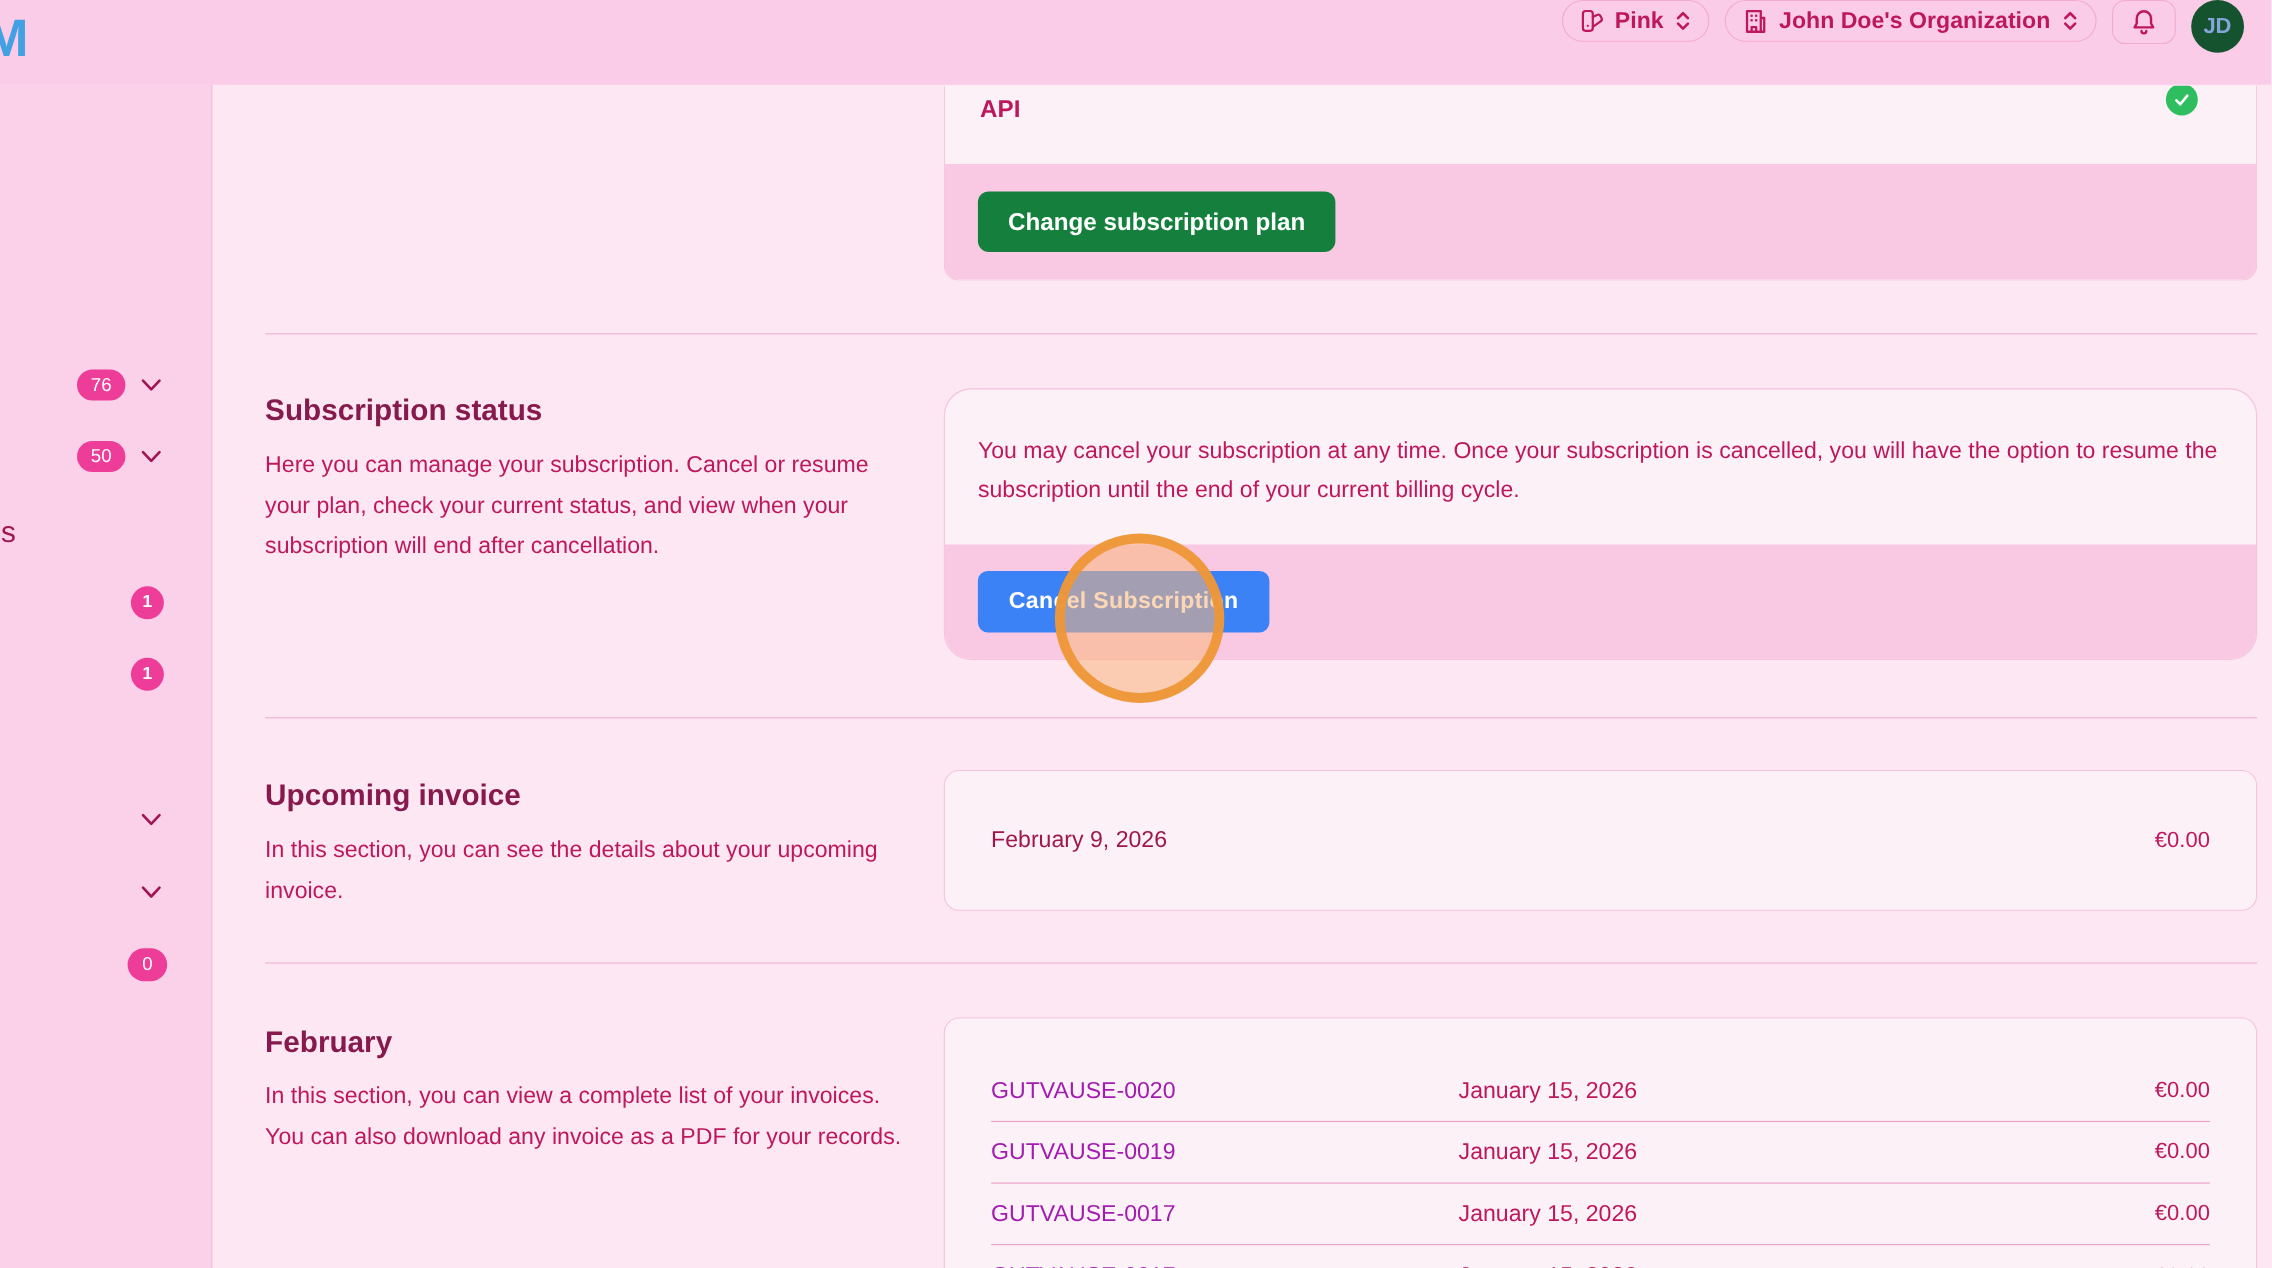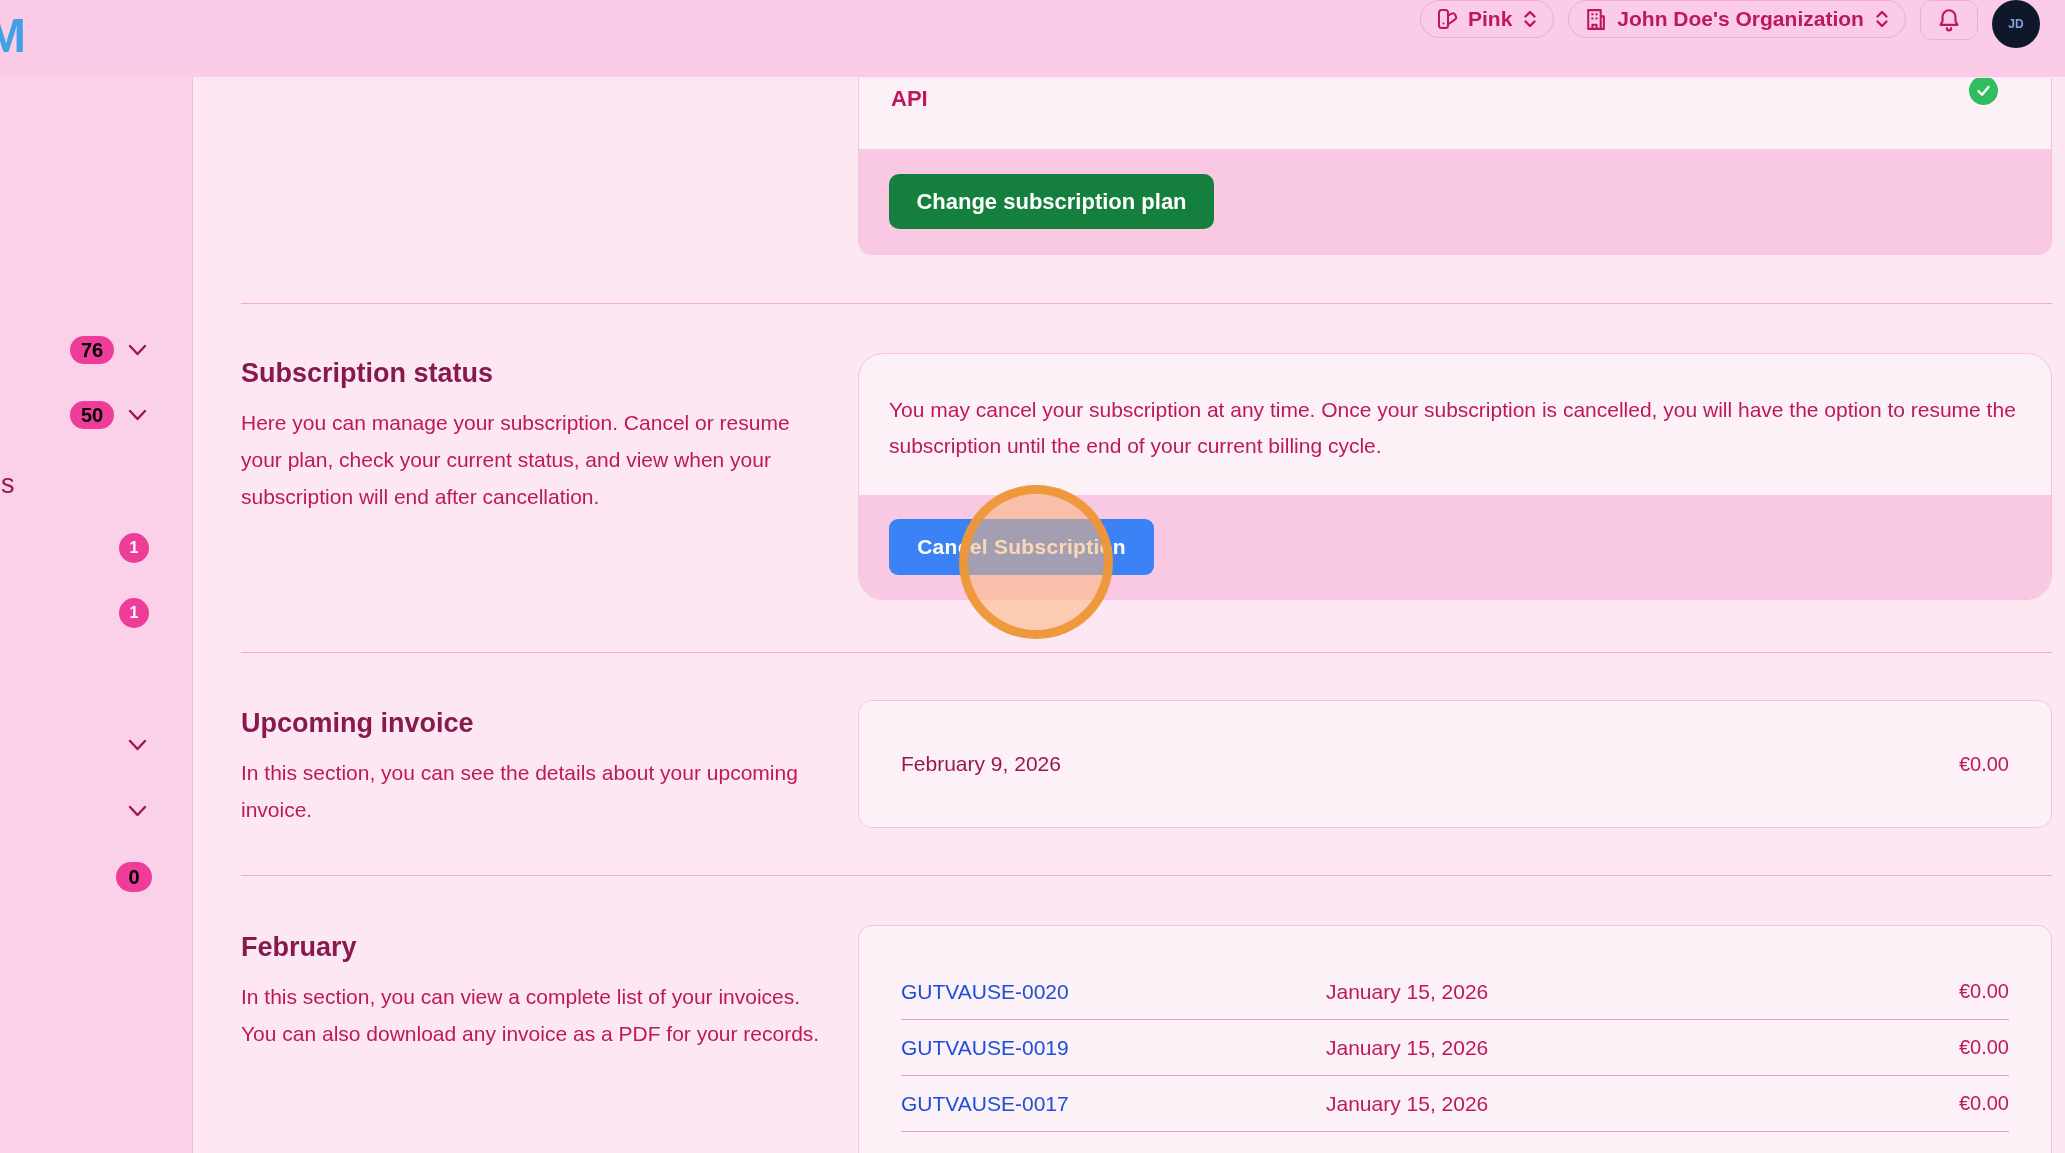--- a/index.html
+++ b/index.html
@@ -29,33 +29,33 @@
     color:#be185d; font-weight:bold; font-size:21px; cursor:pointer;
     background:transparent; white-space:nowrap;
   }
   .icon-btn {
     width:58px; height:40px; border:1.5px solid #f3aad2; border-radius:12px;
     display:flex; align-items:center; justify-content:center; cursor:pointer;
     background:transparent;
   }
   .avatar {
     width:48px; height:48px; border-radius:50%;
-    background:#0f172a; color:#84a4dc; font-weight:bold; font-size:12px;
+    background:#14532d; color:#84a4dc; font-weight:bold; font-size:20px;
     display:flex; align-items:center; justify-content:center; flex:0 0 auto;
   }
 
   
   .sidebar {
     position:absolute; left:0; top:77px; width:193px; height:1076px;
     background:#fbd1ea; border-right:1px solid #f2bcdc; z-index:10;
   }
   .badge-pill {
     position:absolute; height:28px; min-width:44px; padding:0 11px;
-    background:#ee3d99; color:#000000; border-radius:15px;
-    font-size:20px; font-weight:bold;
+    background:#ee3d99; color:#ffffff; border-radius:15px;
+    font-size:17px; font-weight:normal;
     display:flex; align-items:center; justify-content:center;
   }
   .badge-circle {
     position:absolute; width:30px; height:30px;
     background:#ee3d99; color:#fff; border-radius:50%;
     font-size:16px; font-weight:bold;
     display:flex; align-items:center; justify-content:center;
   }
   .sb-chev { position:absolute; width:19px; height:12px; }
   .sb-badge-76 { left:70px;  top:259px; }
@@ -142,21 +142,21 @@
 
   
   .head-invoices { top:932px; }
   .desc-invoices { top:978px; }
   .card-invoices { top:925px; height:262px; padding-top:38px; border-radius:14px 14px 0 0; }
   .invoice-row {
     height:56px; margin:0 42px; display:flex; align-items:center;
     border-bottom:1px solid #e79ec6;
   }
   .invoice-row:last-child { border-bottom:none; }
-  .inv-number { flex:0 0 425px; font-size:21px; color:#1d4ed8; }
+  .inv-number { flex:0 0 425px; font-size:21px; color:#a21caf; }
   .inv-date   { flex:1 1 auto; font-size:21px; color:#be185d; }
   .inv-amount { flex:0 0 auto; font-size:20px; color:#be185d; }
 
   svg { display:block; }
 </style>
 </head>
 <body>
 
 <div class="screen">
 

